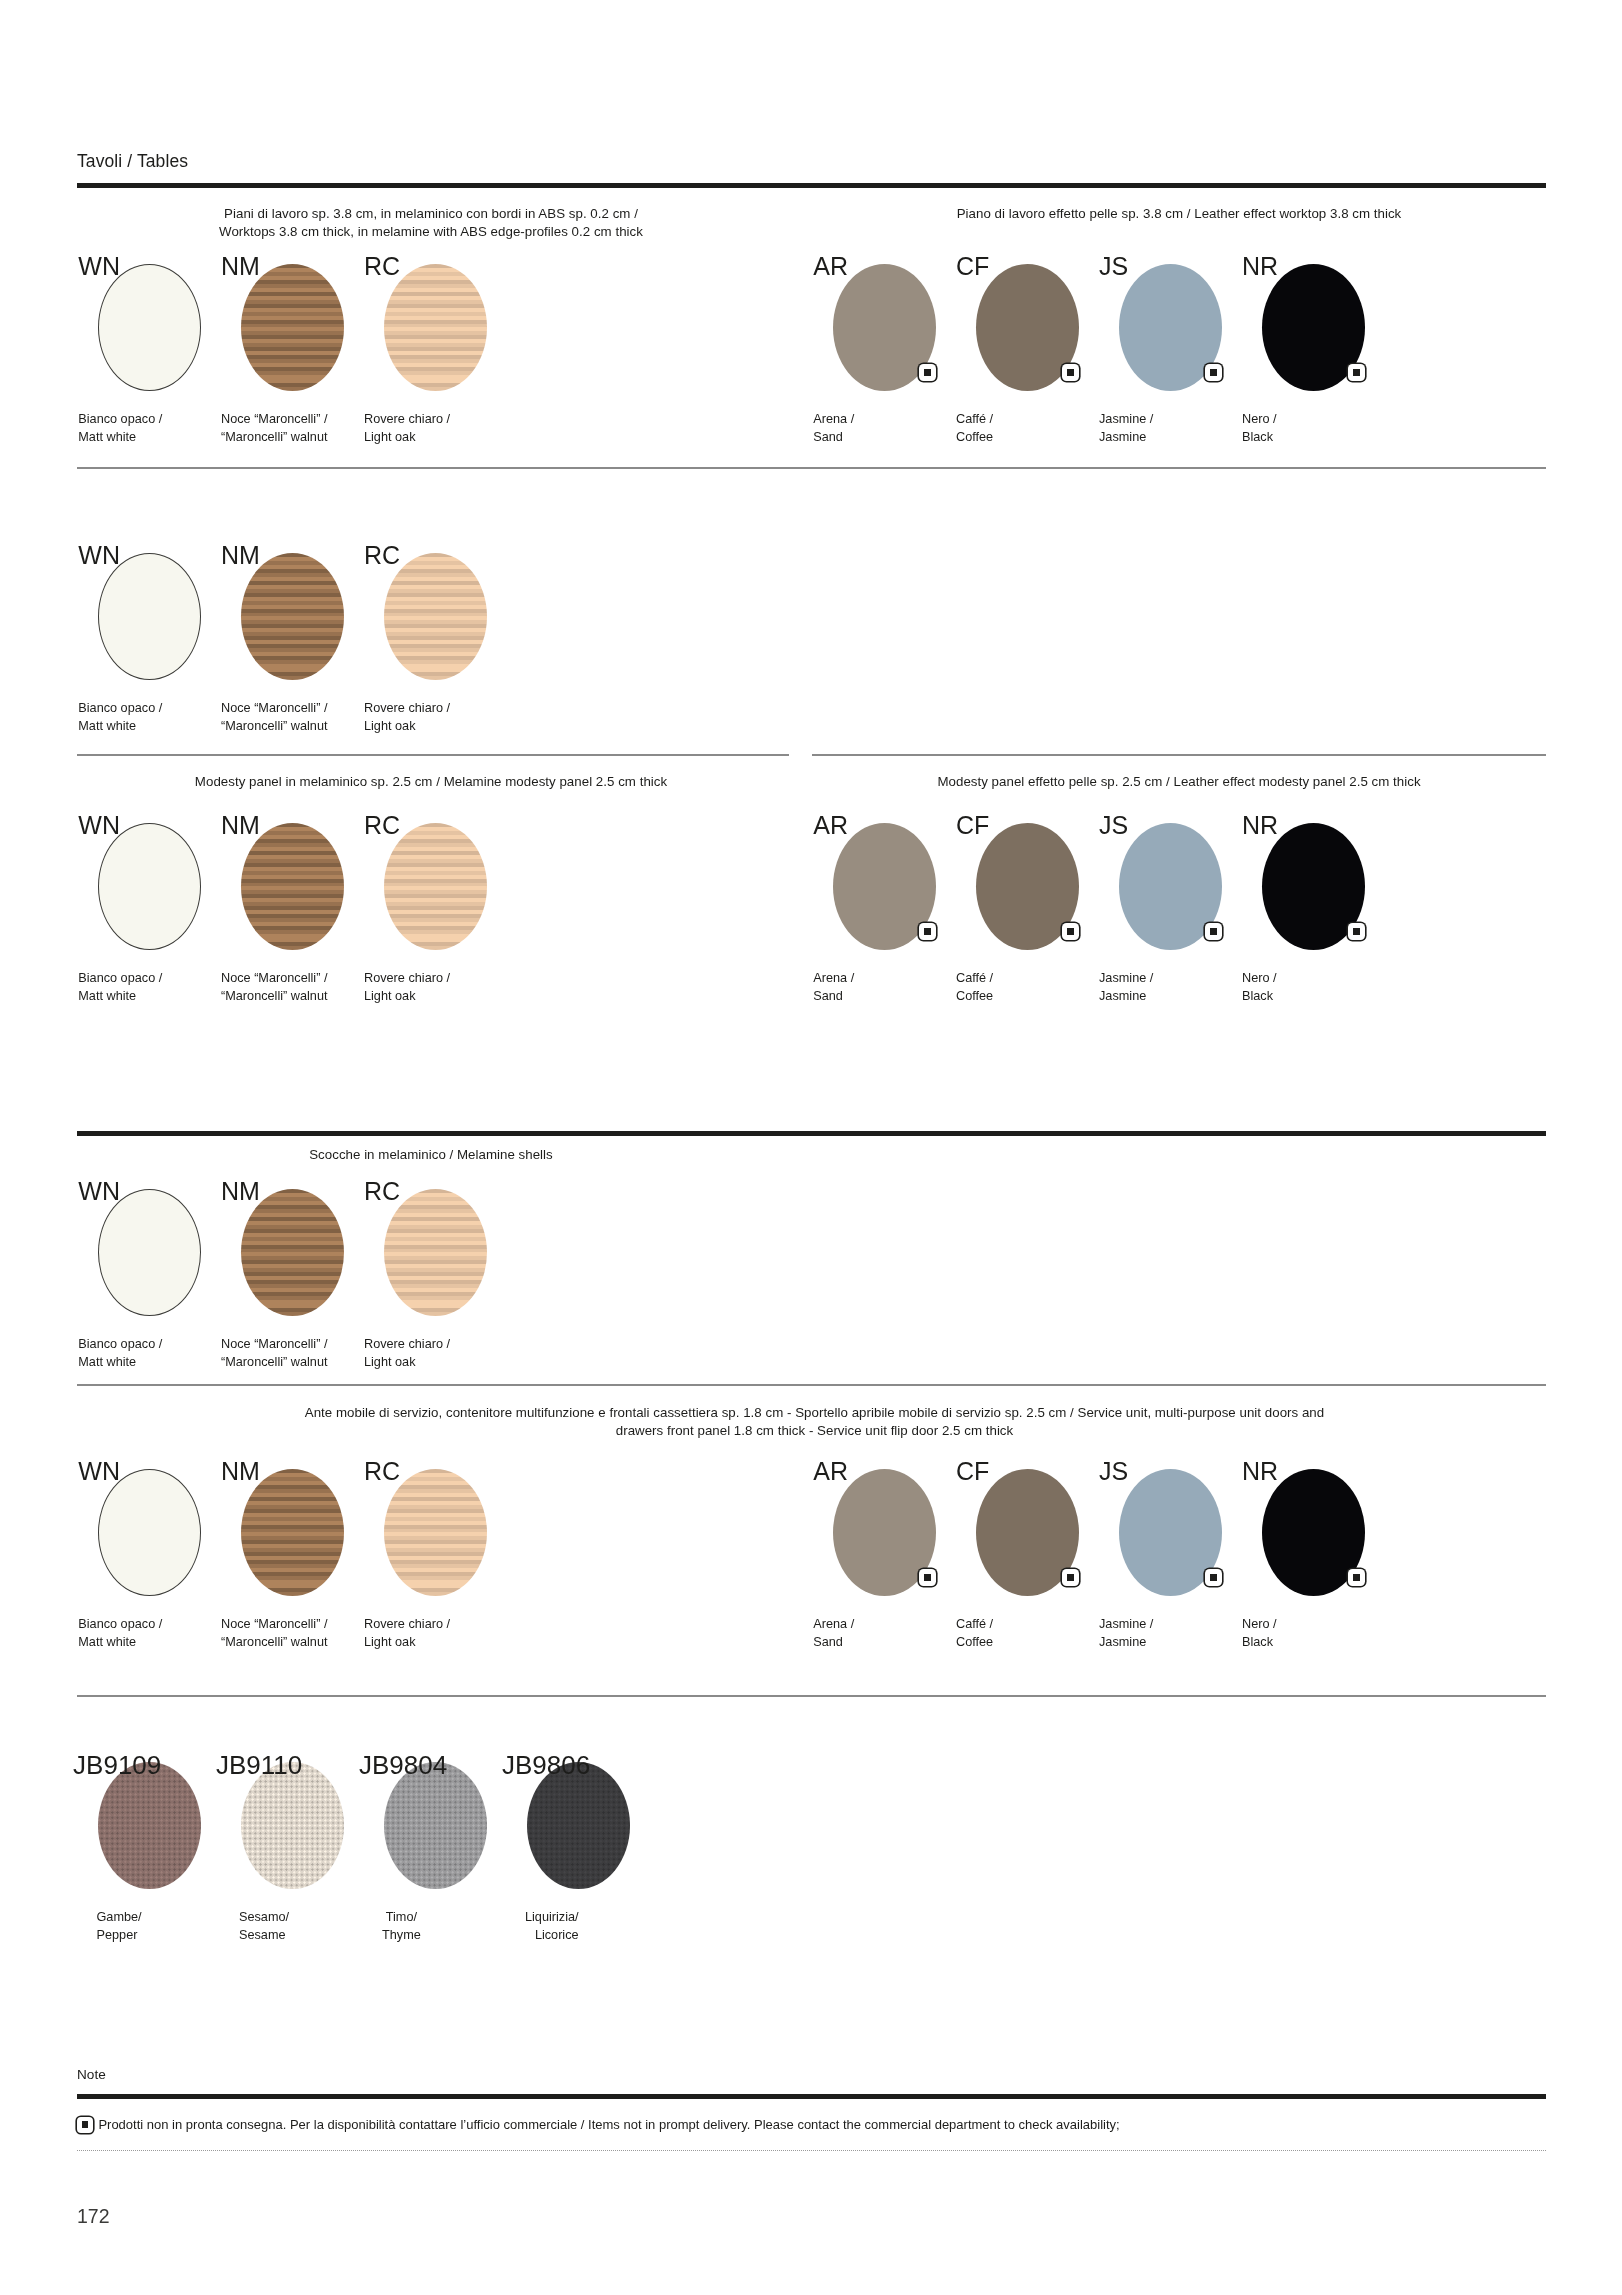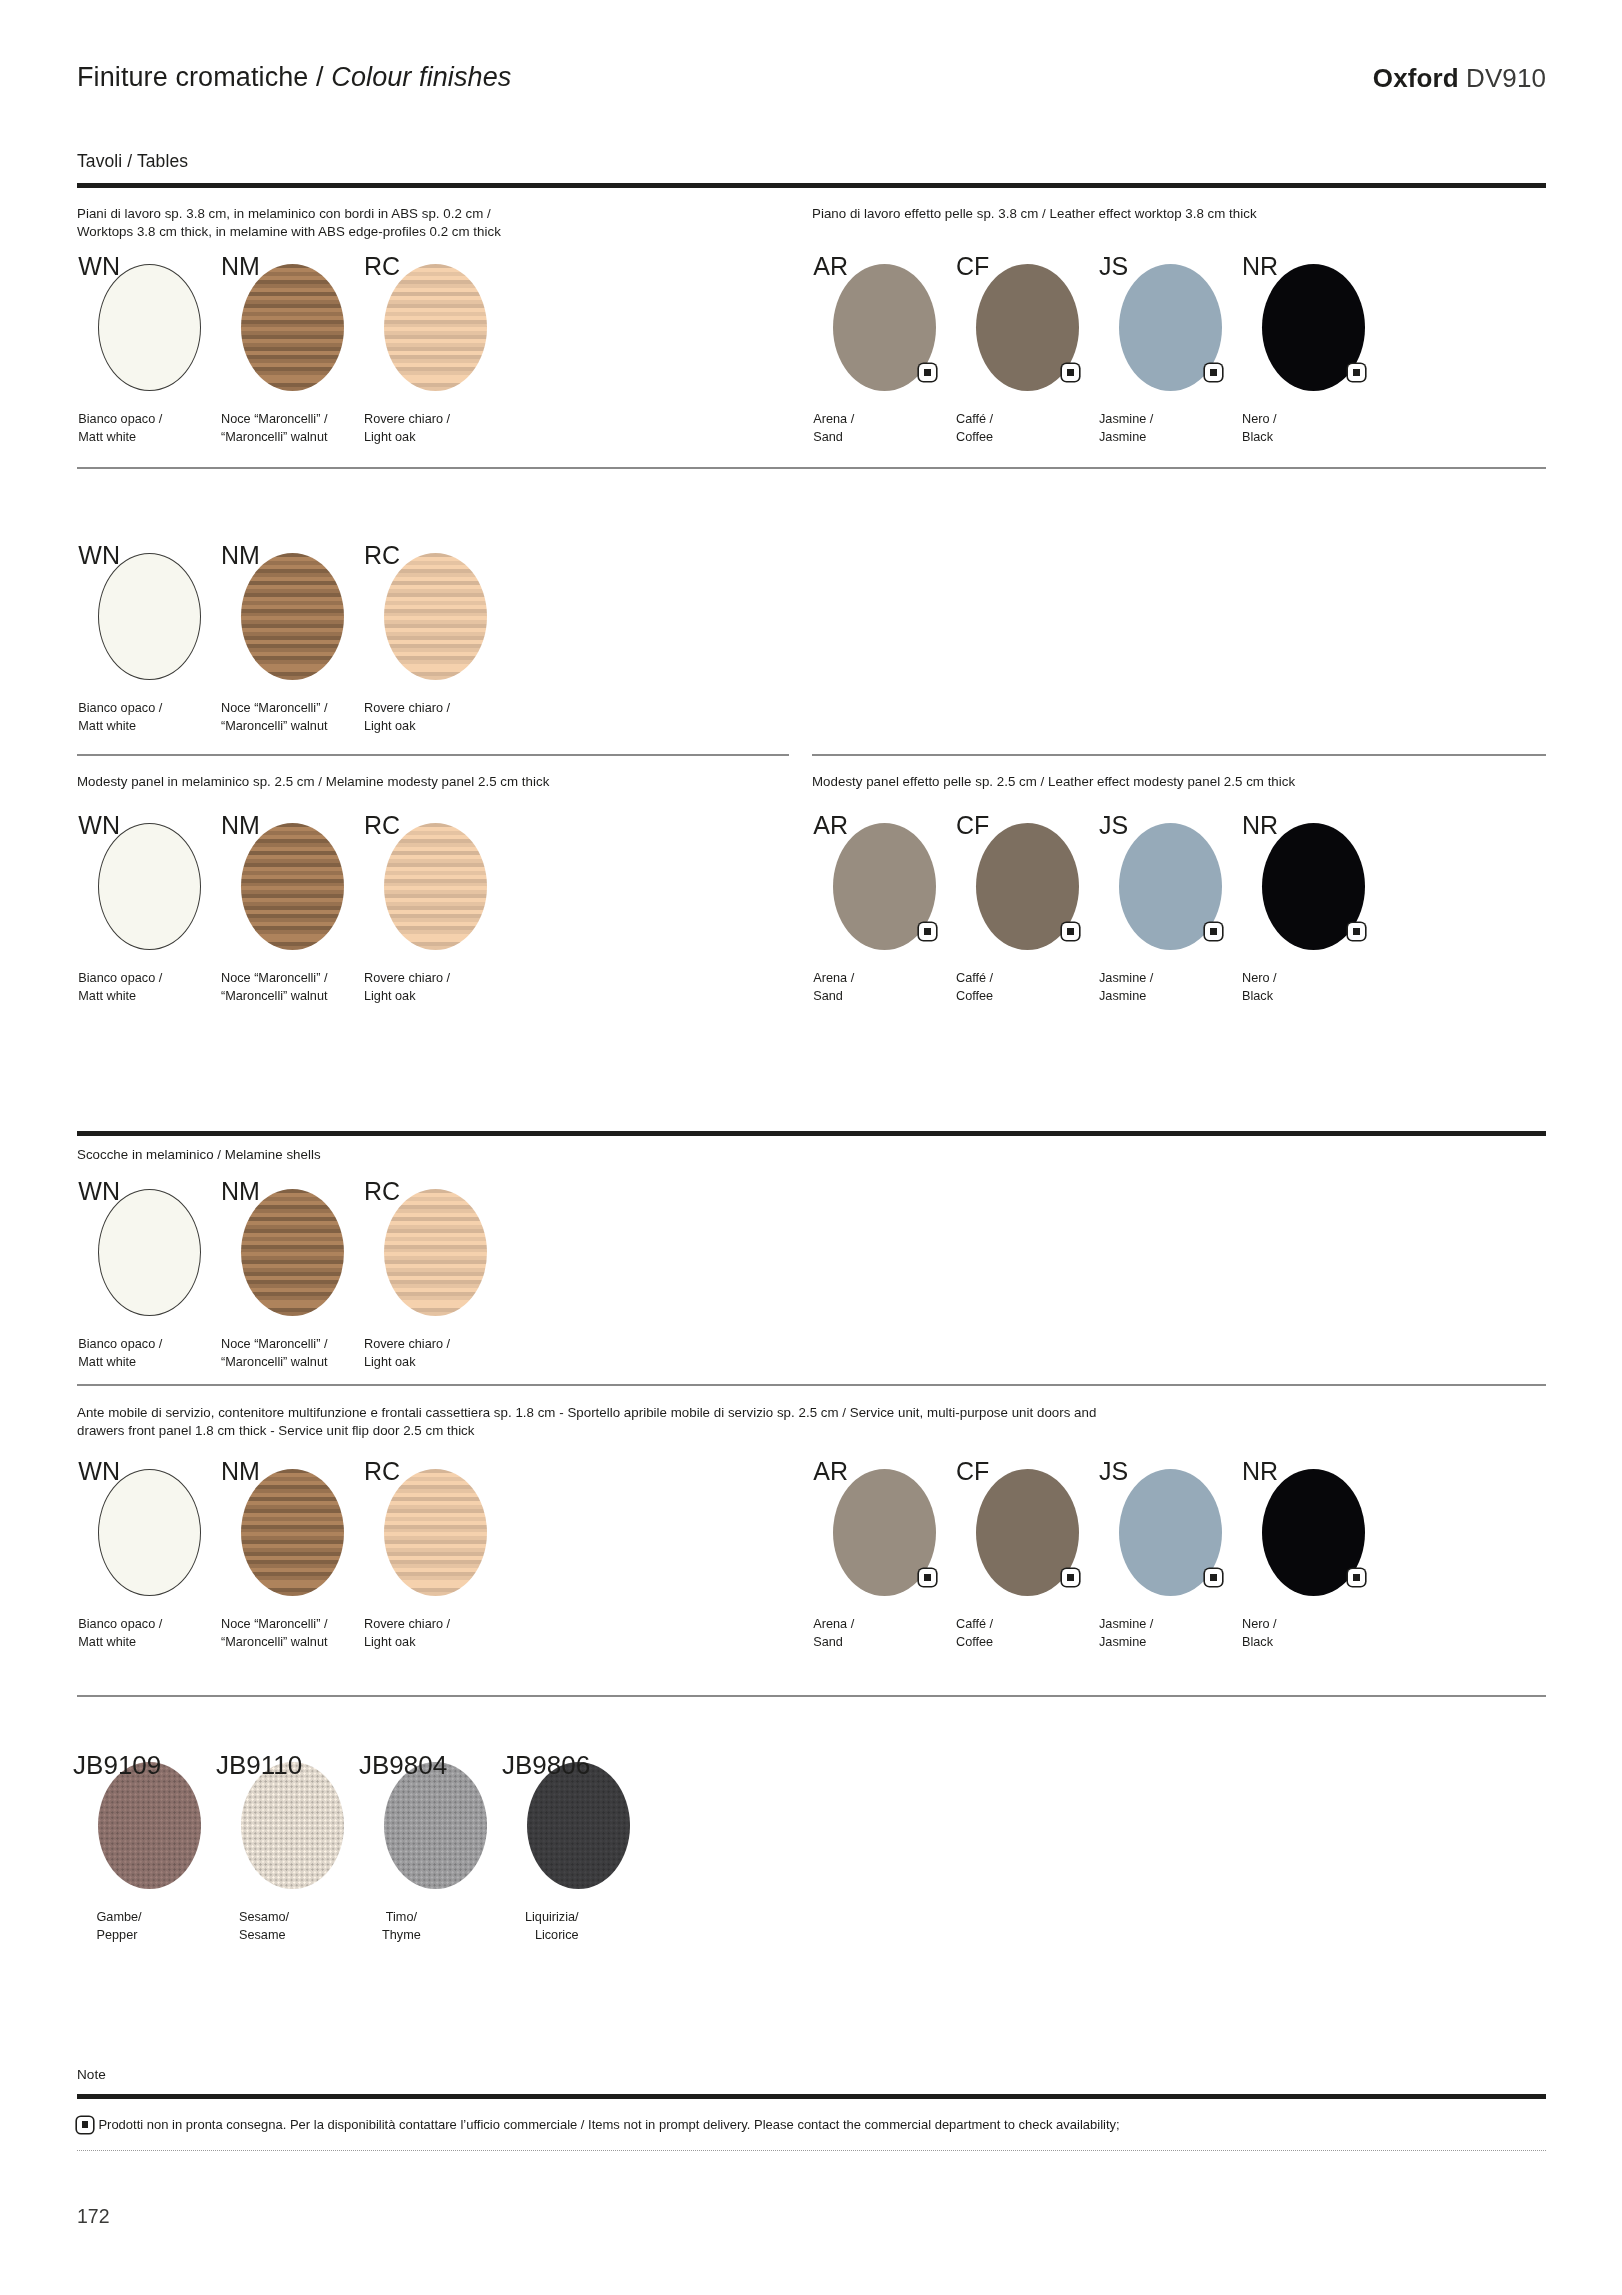--- a/index.html
+++ b/index.html
@@ -18,21 +18,21 @@
   .hdr-right{position:absolute;right:0;top:1.3px;font-size:26px;white-space:nowrap;letter-spacing:0.1px;}
   .hdr-right b{font-weight:700;}
   .hdr-right span{font-weight:300;color:#3a3a38;}
 
   
   .sec-title{position:absolute;font-size:17.5px;letter-spacing:0.1px;white-space:nowrap;}
   .rule-thick{position:absolute;height:4.5px;background:#1d1d1b;}
   .rule-thin{position:absolute;height:1.9px;background:#8a8a8a;}
   .rule-dot{position:absolute;height:0;border-top:1.9px dotted #9a9a9a;}
 
-  .desc{position:absolute;font-size:13.3px;line-height:1.32;letter-spacing:0.03px;color:#1d1d1b;}
+  .desc{position:absolute;font-size:13.3px;line-height:1.32;letter-spacing:0.03px;color:#1d1d1b;text-align:center;}
 
   
   .group{position:absolute;}
   .code{position:absolute;font-size:25px;font-weight:400;letter-spacing:0px;color:#1d1d1b;white-space:nowrap;z-index:3;}
   .code.fab{font-size:26px;}
   .disc{position:absolute;border-radius:50%;z-index:2;}
   .disc.outline{box-shadow:inset 0 0 0 1px #3b3b39;}
   .badge{position:absolute;width:17px;height:17px;border-radius:4.5px;background:#ffffff;
          box-shadow:0 0 0 1.6px #1d1d1b;z-index:4;display:flex;align-items:center;justify-content:center;}
   .badge i{display:block;width:7.1px;height:7.8px;background:#1d1d1b;}
@@ -44,31 +44,20 @@
   .note-badge{width:15.6px;height:15.6px;border-radius:3.9px;background:#fff;box-shadow:0 0 0 1.6px #1d1d1b;
               display:inline-flex;align-items:center;justify-content:center;flex:0 0 auto;}
   .note-badge i{display:block;width:6.5px;height:7.1px;background:#1d1d1b;}
   .pageno{position:absolute;left:77px;top:2205px;font-size:19.5px;color:#3a3a38;font-weight:300;}
 </style>
 </head>
 <body>
 
 <div class="page">
 
-  <div class="hdr">
-    <div class="hdr-title">
-      <span>Finiture cromatiche</span>
-      <span>/</span>
-      <span class="it">Colour finishes</span>
-    </div>
-    <div class="hdr-right">
-      <b>Oxford</b>
-      <span>DV910</span>
-    </div>
-  </div>
 
   <div class="sec-title" style="left:77px;top:151px;">Tavoli / Tables</div>
   <div class="rule-thick" style="left:77px;top:183px;width:1469px;"></div>
 
   <div class="desc" style="left:77px;top:205px;width:708px;white-space:pre-line;">Piani di lavoro sp. 3.8 cm, in melaminico con bordi in ABS sp. 0.2 cm /
 Worktops 3.8 cm thick, in melamine with ABS edge-profiles 0.2 cm thick</div>
 
   <div class="desc" style="left:812px;top:205px;width:734px;white-space:pre-line;">Piano di lavoro effetto pelle sp. 3.8 cm / Leather effect worktop 3.8 cm thick</div>
 
   <div class="group" id="g-0-0" style="left:77px;top:257px;">

